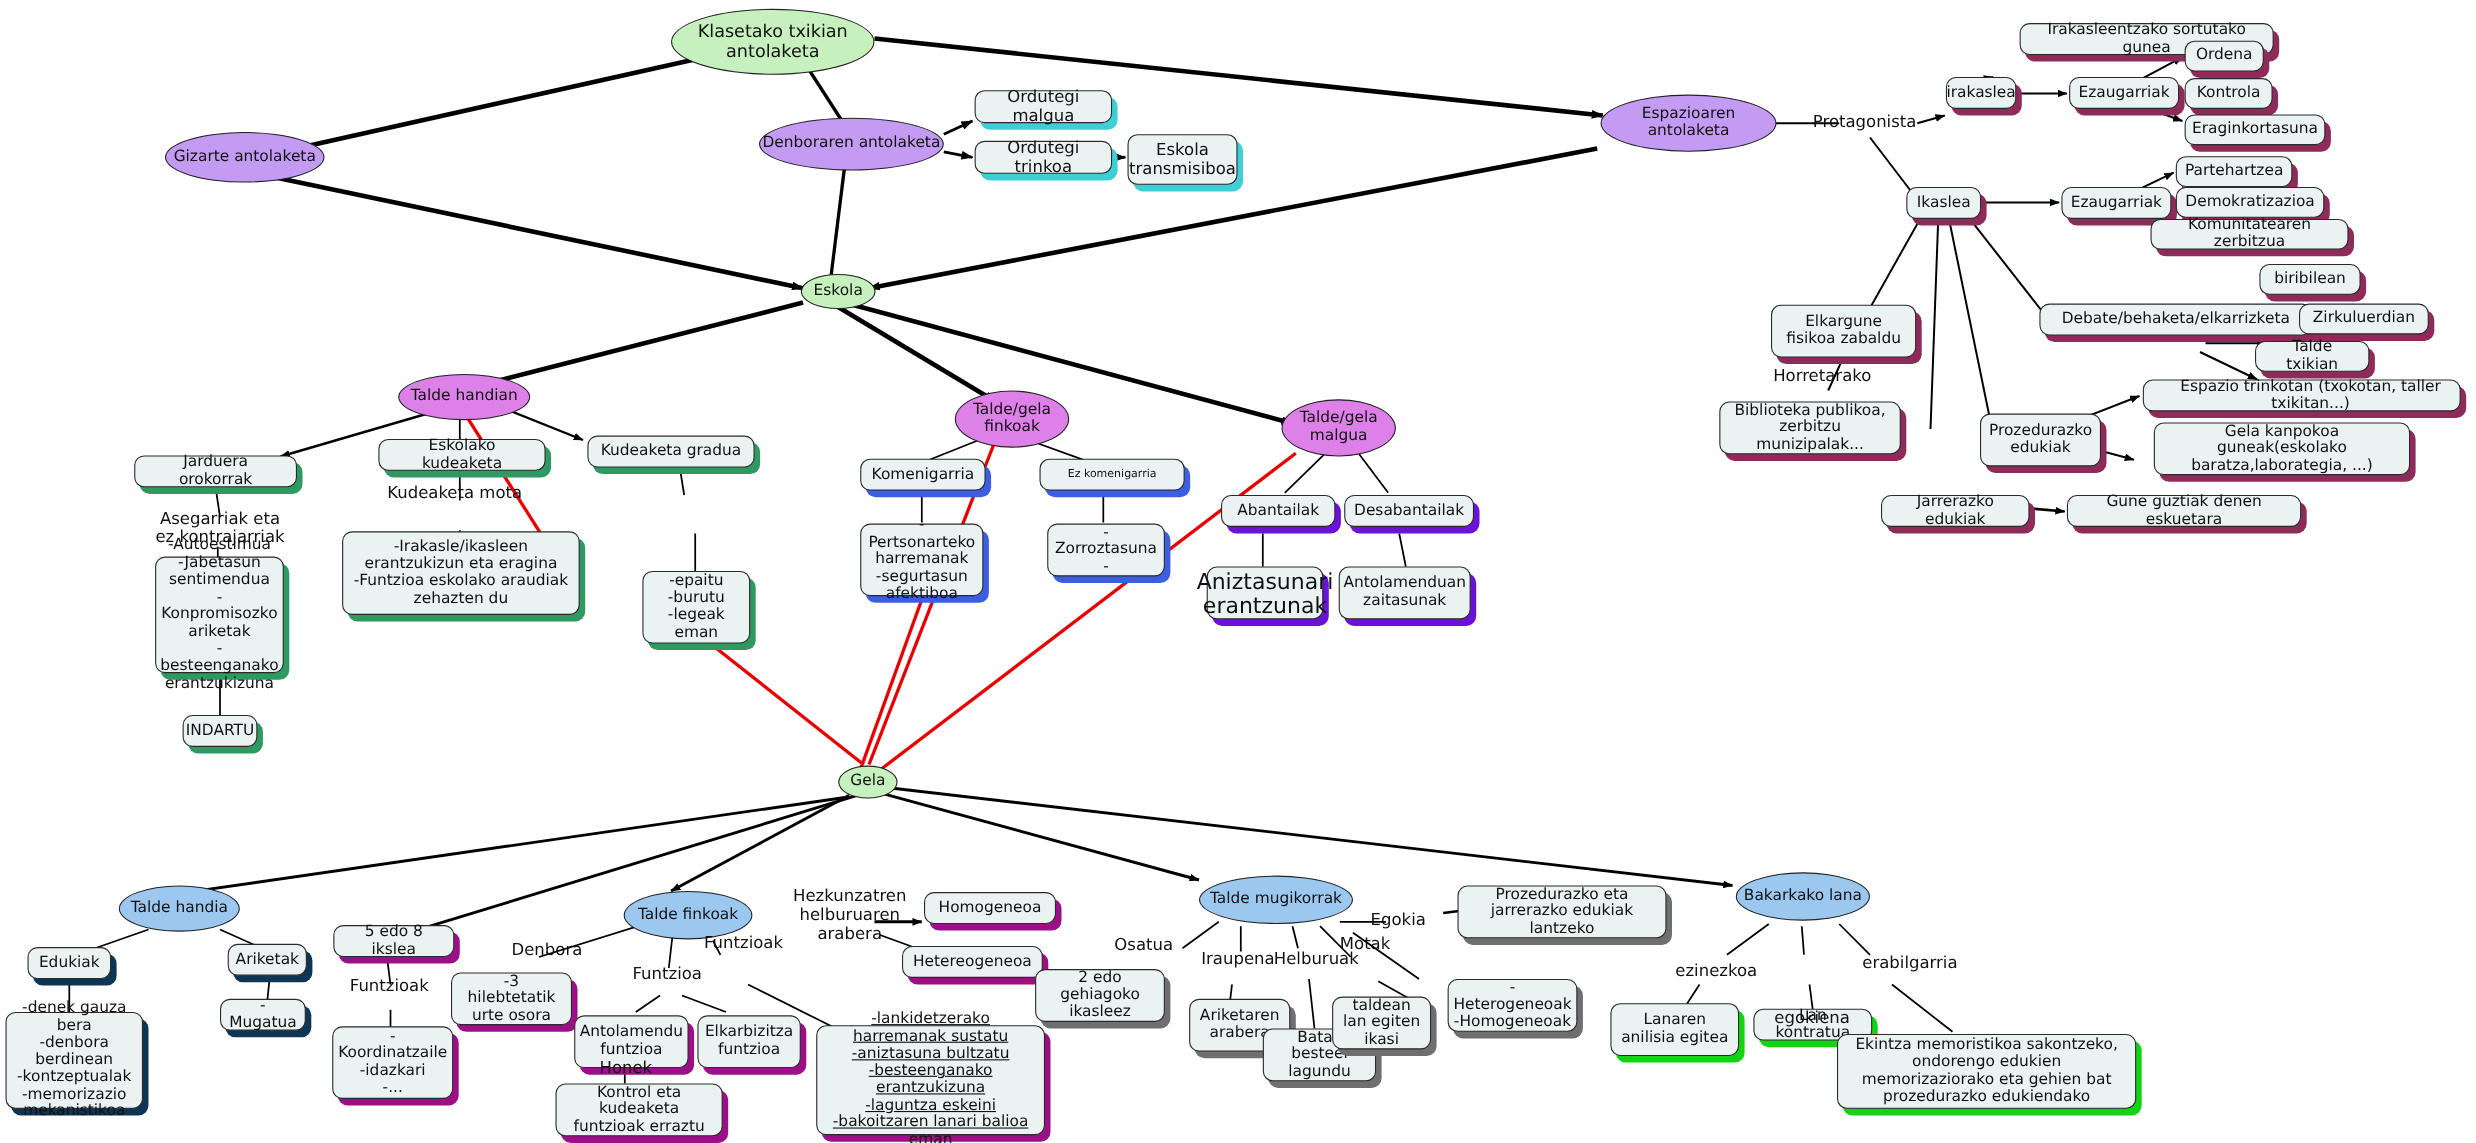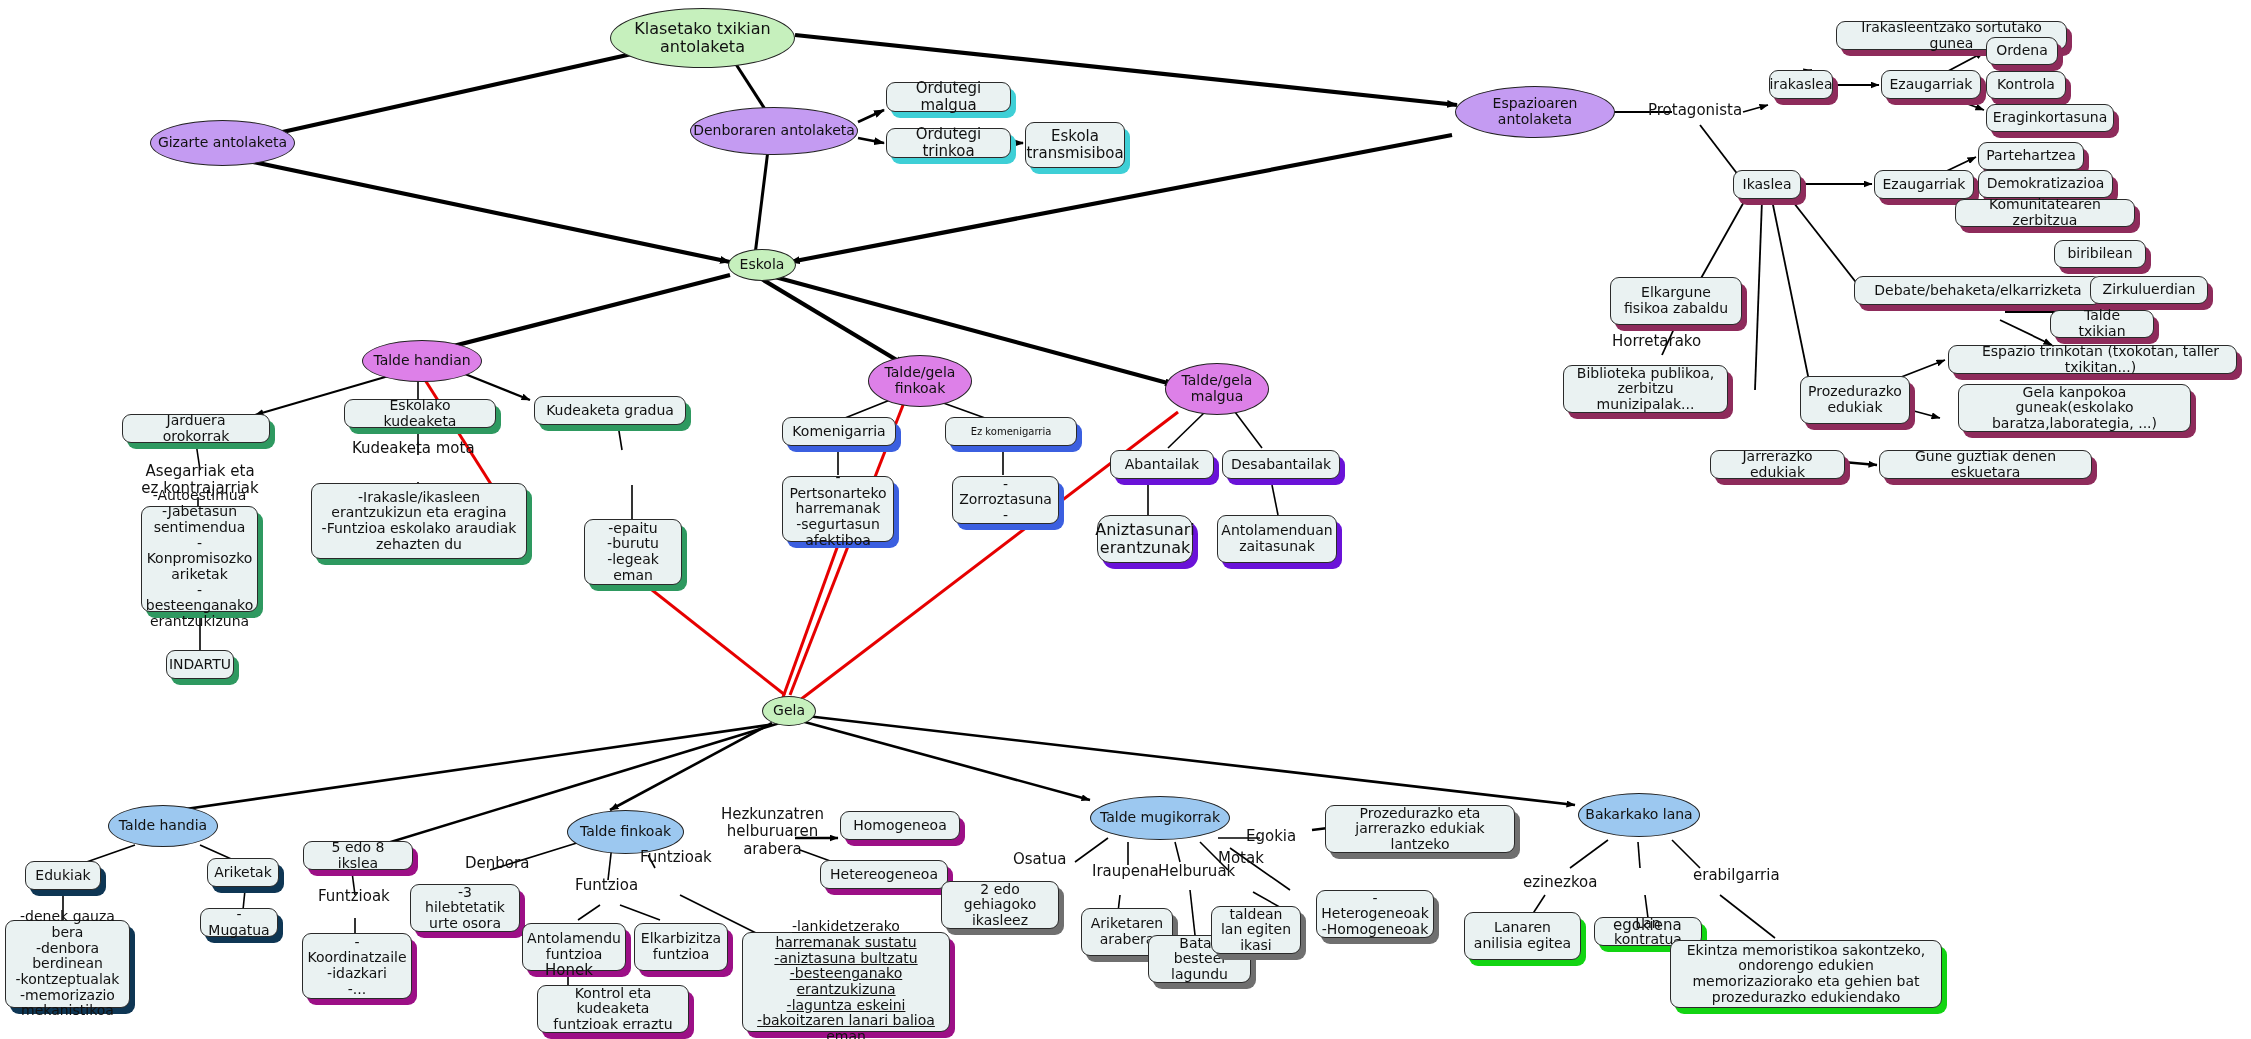--- a/index.html
+++ b/index.html
@@ -335,21 +335,21 @@
     <span>-Zorroztasuna
 -</span>
   </div>
 
   <div class="node ell magenta" style="left:1165px;top:363px;width:104px;height:52px;font-size:14px;">
     <span>Talde/gela malgua</span>
   </div>
   <div class="node box sh-purple" style="left:1110px;top:450px;width:104px;height:29px;font-size:14px;">
     <span>Abantailak</span>
   </div>
-  <div class="node box sh-purple" style="left:1097px;top:515px;width:96px;height:48px;white-space:pre-line;font-size:16px;border-radius:13px;">
+  <div class="node box sh-purple" style="left:1097px;top:515px;width:106px;height:48px;white-space:pre-line;font-size:20px;">
     <span>Aniztasunari erantzunak</span>
   </div>
   <div class="node box sh-purple" style="left:1222px;top:450px;width:118px;height:29px;font-size:14px;">
     <span>Desabantailak</span>
   </div>
   <div class="node box sh-purple" style="left:1217px;top:515px;width:120px;height:48px;white-space:pre-line;font-size:14px;">
     <span>Antolamenduan zaitasunak</span>
   </div>
 
   <div class="node ell blue" style="left:108px;top:805px;width:110px;height:42px;font-size:14px;">
@@ -388,21 +388,21 @@
   </div>
   <div class="node box sh-mag" style="left:840px;top:811px;width:120px;height:29px;font-size:14px;">
     <span>Homogeneoa</span>
   </div>
   <div class="node box sh-mag" style="left:820px;top:860px;width:128px;height:29px;font-size:14px;">
     <span>Hetereogeneoa</span>
   </div>
   <div class="node box sh-mag" style="left:522px;top:923px;width:104px;height:48px;white-space:pre-line;font-size:14px;">
     <span>Antolamendu funtzioa</span>
   </div>
-  <div class="node box sh-mag" style="left:505px;top:985px;width:152px;height:48px;white-space:pre-line;font-size:14px;margin-left:32px;">
+  <div class="node box sh-mag" style="left:505px;top:985px;width:152px;height:48px;white-space:pre-line;font-size:14px;">
     <span>Kontrol eta kudeaketa funtzioak erraztu</span>
   </div>
   <div class="node box sh-mag" style="left:634px;top:923px;width:94px;height:48px;white-space:pre-line;font-size:14px;">
     <span>Elkarbizitza funtzioa</span>
   </div>
   <div class="node box sh-mag" style="left:742px;top:932px;width:208px;height:100px;white-space:pre-line;font-size:14px;text-decoration:underline;">
     <span>-lankidetzerako harremanak sustatu
 -aniztasuna bultzatu
 -besteenganako erantzukizuna
 -laguntza eskeini

